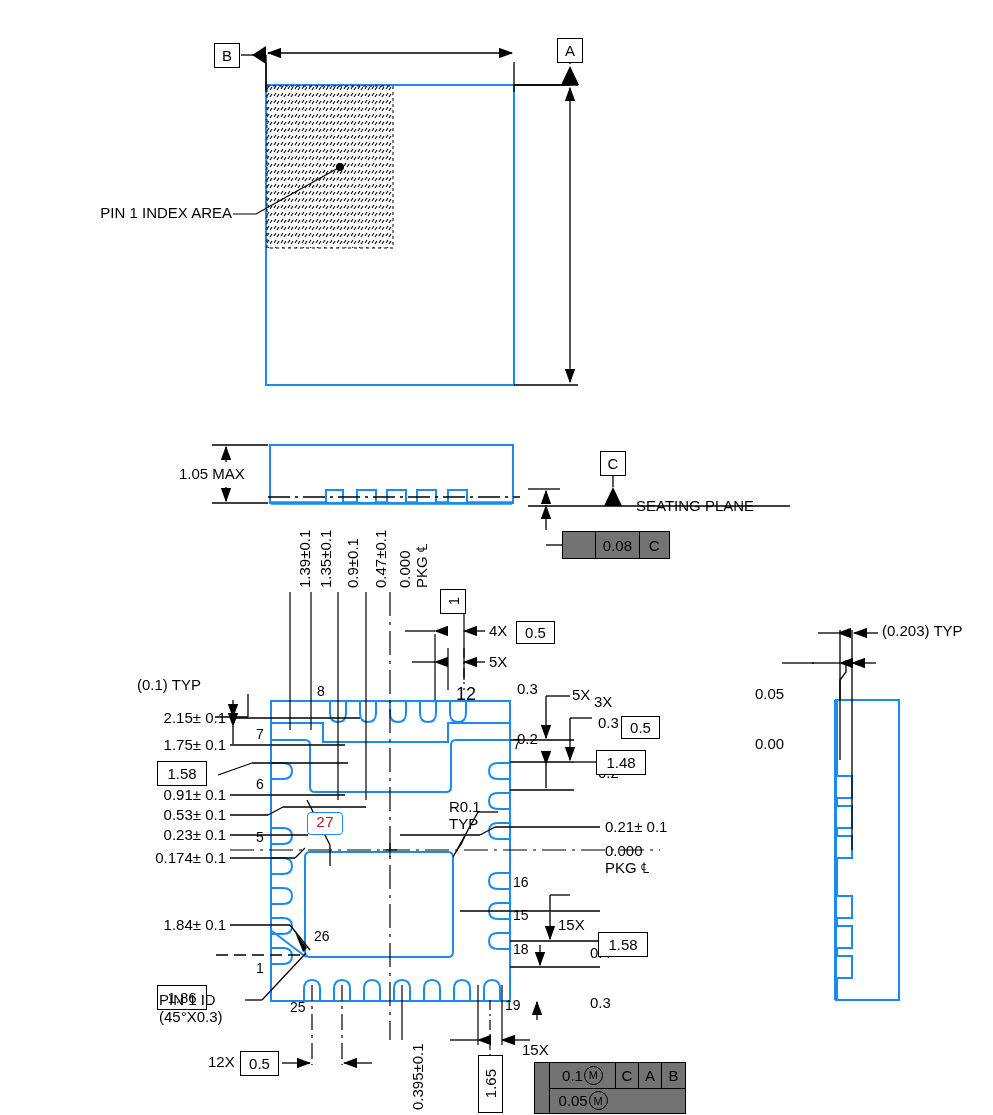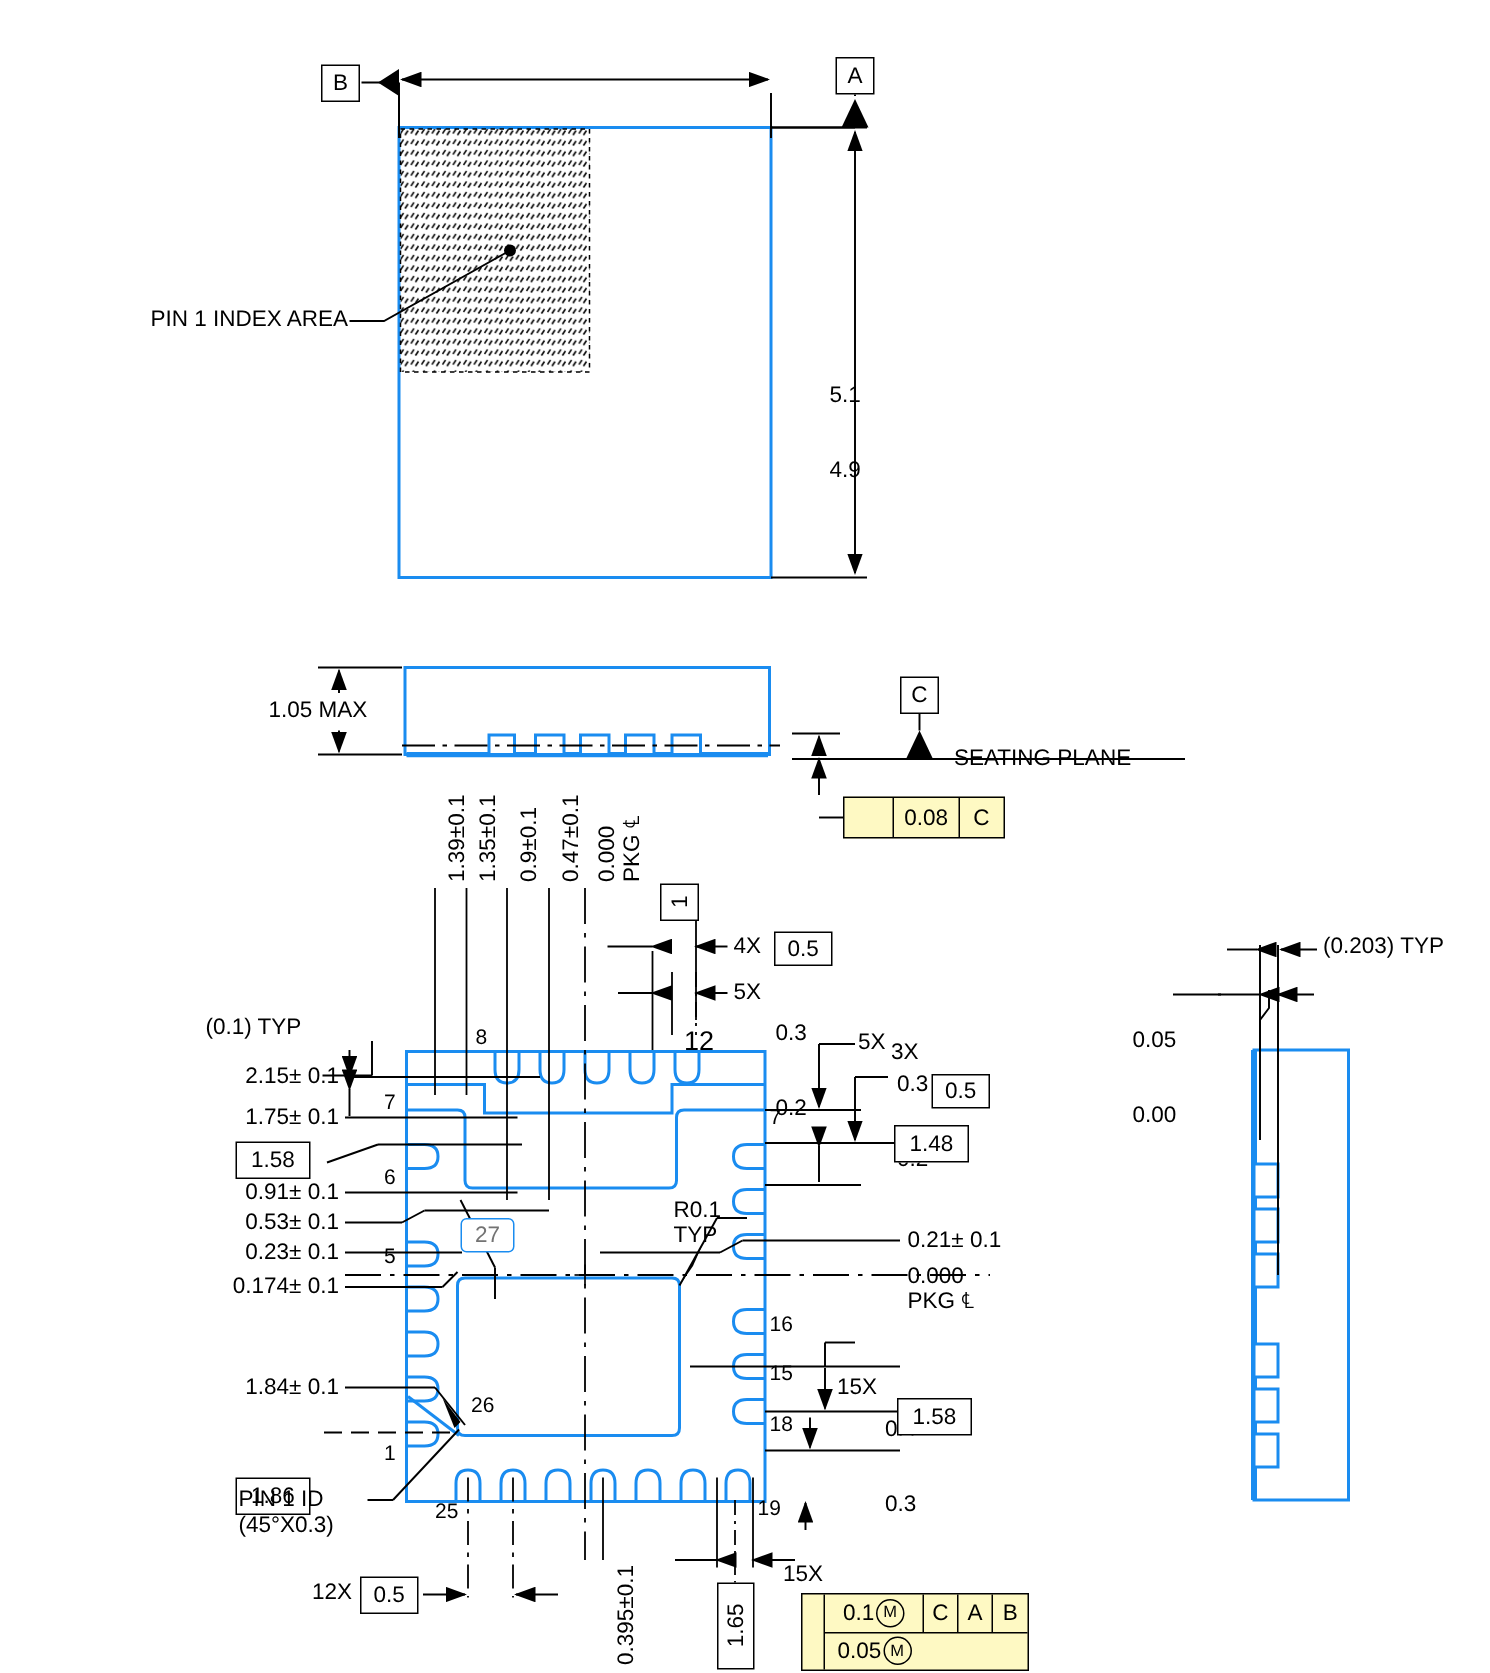--- a/index.html
+++ b/index.html
@@ -7,23 +7,23 @@
        font-family:"Liberation Sans",sans-serif;color:#000;}
   #stage{position:absolute;left:0;top:0;width:993px;height:1115px;}
   svg{position:absolute;left:0;top:0;}
   .lbl{position:absolute;font-size:15px;line-height:1.12;color:#000;white-space:pre;}
   .lbl.r{text-align:right;}
   .vert{transform-origin:0 0;}
   .box{position:absolute;border:1.6px solid #000;display:flex;align-items:center;
        justify-content:center;font-size:15px;background:#fff;box-sizing:border-box;}
   .bluebox{position:absolute;border:1.6px solid #1a8cf0;border-radius:4px;
        display:flex;align-items:center;justify-content:center;font-size:15px;
-       background:#fff;box-sizing:border-box;color:#737373;}
+       background:#fff;box-sizing:border-box;color:#b91c1c;font-family:Liberation Mono, monospace;}
   .stack{position:absolute;font-size:15px;line-height:1.12;white-space:pre;}
-  .fcf{position:absolute;border:1.6px solid #000;box-sizing:border-box;background:#fef9c3;
+  .fcf{position:absolute;border:1.6px solid #000;box-sizing:border-box;background:#737373;
        display:flex;font-size:15px;justify-content:flex-end;}
   .fcf .cell{border-right:1.6px solid #000;display:flex;align-items:center;
        justify-content:center;box-sizing:border-box;}
   .fcf .cell:last-child{border-right:none;}
   .rot90{writing-mode:vertical-rl;transform:rotate(180deg);}
 </style>
 </head>
 <body>
 
 <div id="stage">
@@ -272,24 +272,20 @@
   </g>
 
   <g transform="translate(578,545)">
     <path d="M-13,7 Q0,-9 13,7" fill="none" stroke="#000" stroke-width="1.6"></path>
     <line x1="-13" y1="7" x2="13" y2="7" stroke="#000" stroke-width="1.6"></line>
   </g>
 </svg>
 
 <div class="box" style="left:214px;top:43px;width:26px;height:25px;">B</div>
 <div class="box" style="left:557px;top:38px;width:26px;height:25px;">A</div>
-<div class="stack" style="left:553px;top:222px;width:60px;">
-  <div>5.1</div>
-  <div>4.9</div>
-</div>
 <div class="lbl r" style="left:40px;top:205px;width:192px;">PIN 1 INDEX AREA</div>
 
 <div class="lbl" style="left:179px;top:466px;">1.05 MAX</div>
 <div class="box" style="left:600px;top:451px;width:26px;height:25px;">C</div>
 <div class="lbl" style="left:636px;top:498px;">SEATING PLANE</div>
 <div class="fcf" style="left:562px;top:531px;width:108px;height:28px;">
   <div class="cell" style="width:34px;"></div>
   <div class="cell" style="width:44px;">0.08</div>
   <div class="cell" style="width:30px;">C</div>
 </div>

